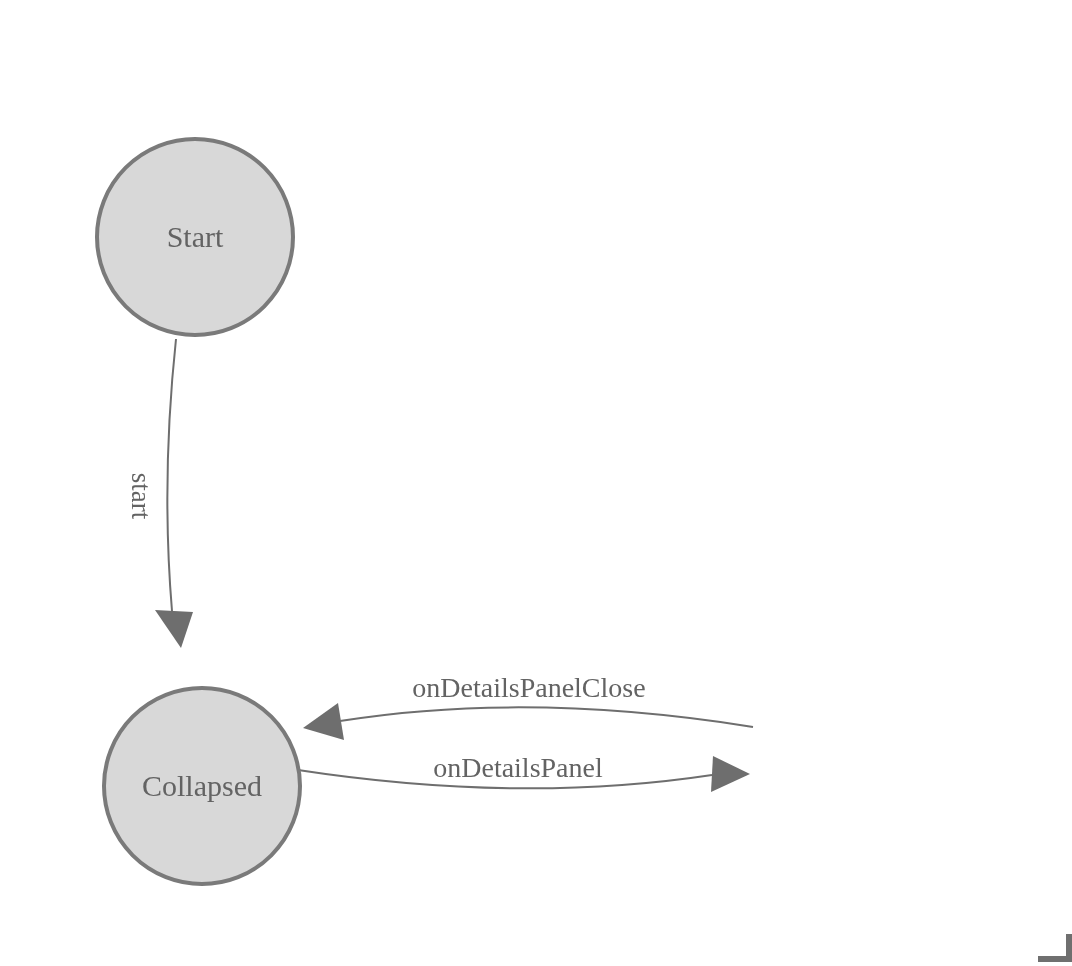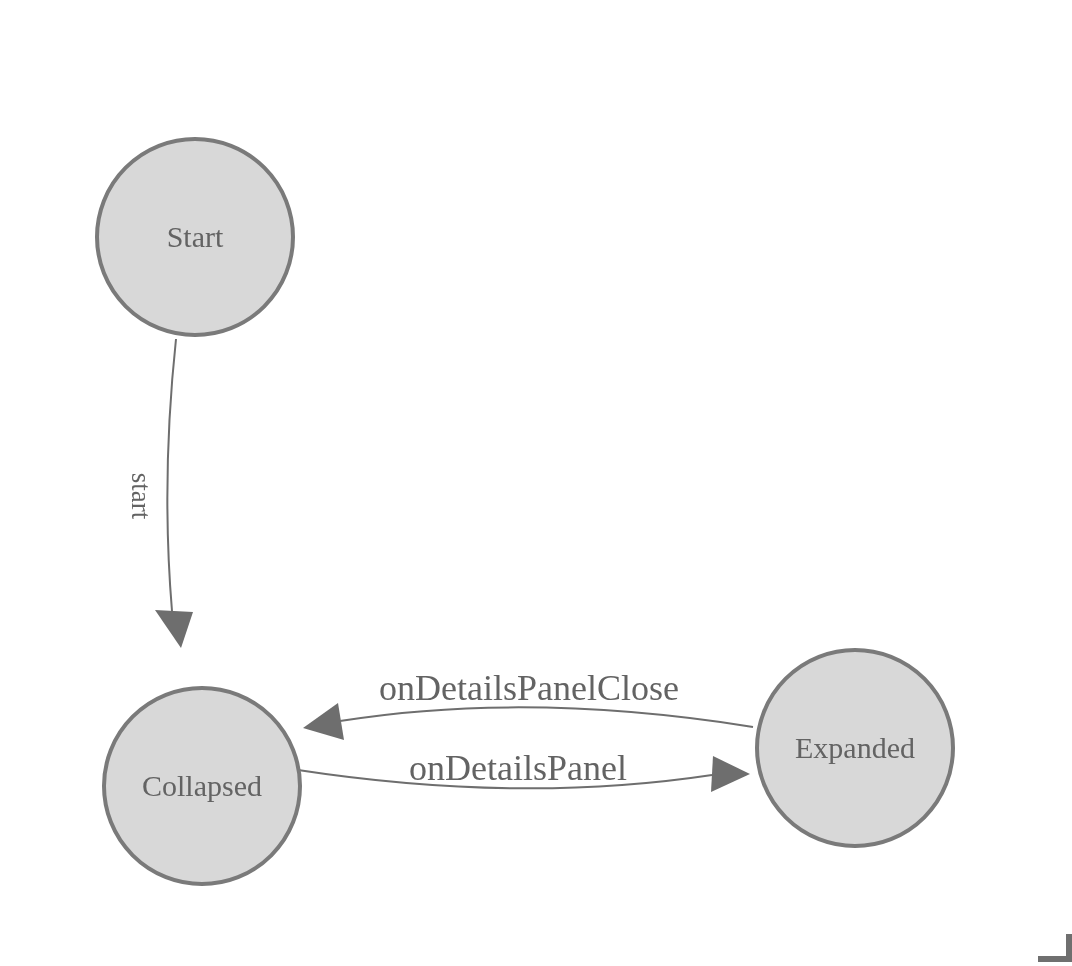--- a/index.html
+++ b/index.html
@@ -51,21 +51,21 @@
   .node-collapsed{ left: 102px; top: 686px; }
   .node-expanded { left: 755px; top: 648px; }
   .node-label {
     font-size: 30px;
     color: var(--text-color, #636363);
     white-space: nowrap;
   }
   .edge-label {
     position: absolute;
     transform: translate(-50%, -50%);
-    font-size: 36px;
+    font-size: 28px;
     color: var(--text-color, #636363);
     white-space: nowrap;
   }
   .edge-label-start {
     left: 140px; top: 496px;
     font-size: 27px;
     transform: translate(-50%, -50%) rotate(90deg);
   }
   .edge-label-close { left: 529px; top: 688px; }
   .edge-label-open  { left: 518px; top: 768px; }
@@ -90,23 +90,20 @@
   </svg>
 
   <div class="node node-start">
     <span class="node-label">Start</span>
   </div>
 
   <div class="node node-collapsed">
     <span class="node-label">Collapsed</span>
   </div>
 
-  <div class="node node-expanded">
-    <span class="node-label">Expanded</span>
-  </div>
 
   <div class="edge-label edge-label-start">start</div>
 
   <div class="edge-label edge-label-close">onDetailsPanelClose</div>
 
   <div class="edge-label edge-label-open">onDetailsPanel</div>
 
 </div>
 
 </body></html>

